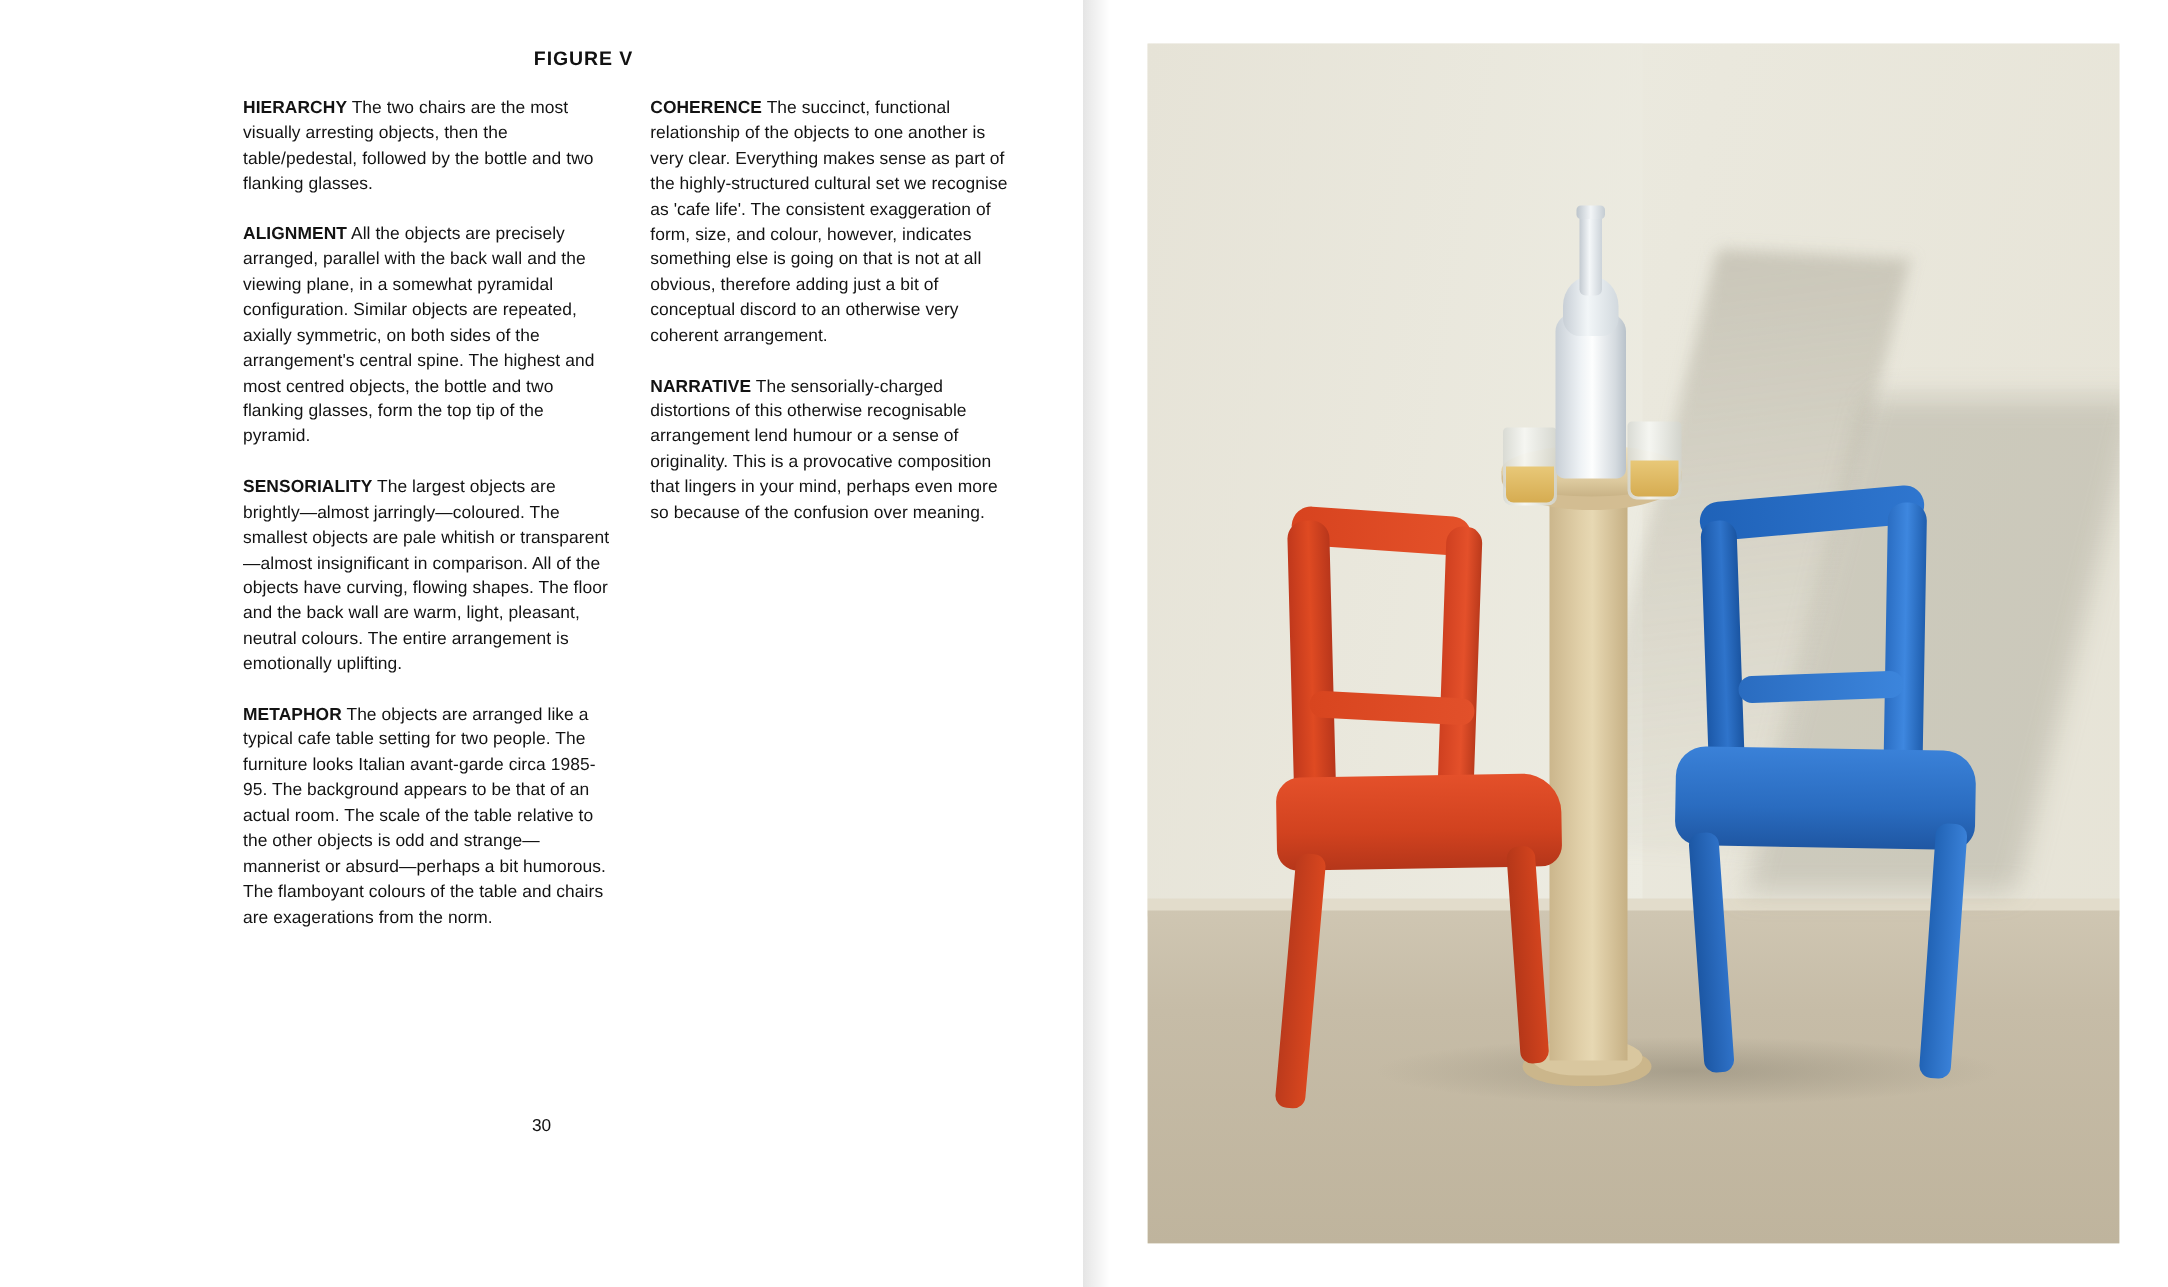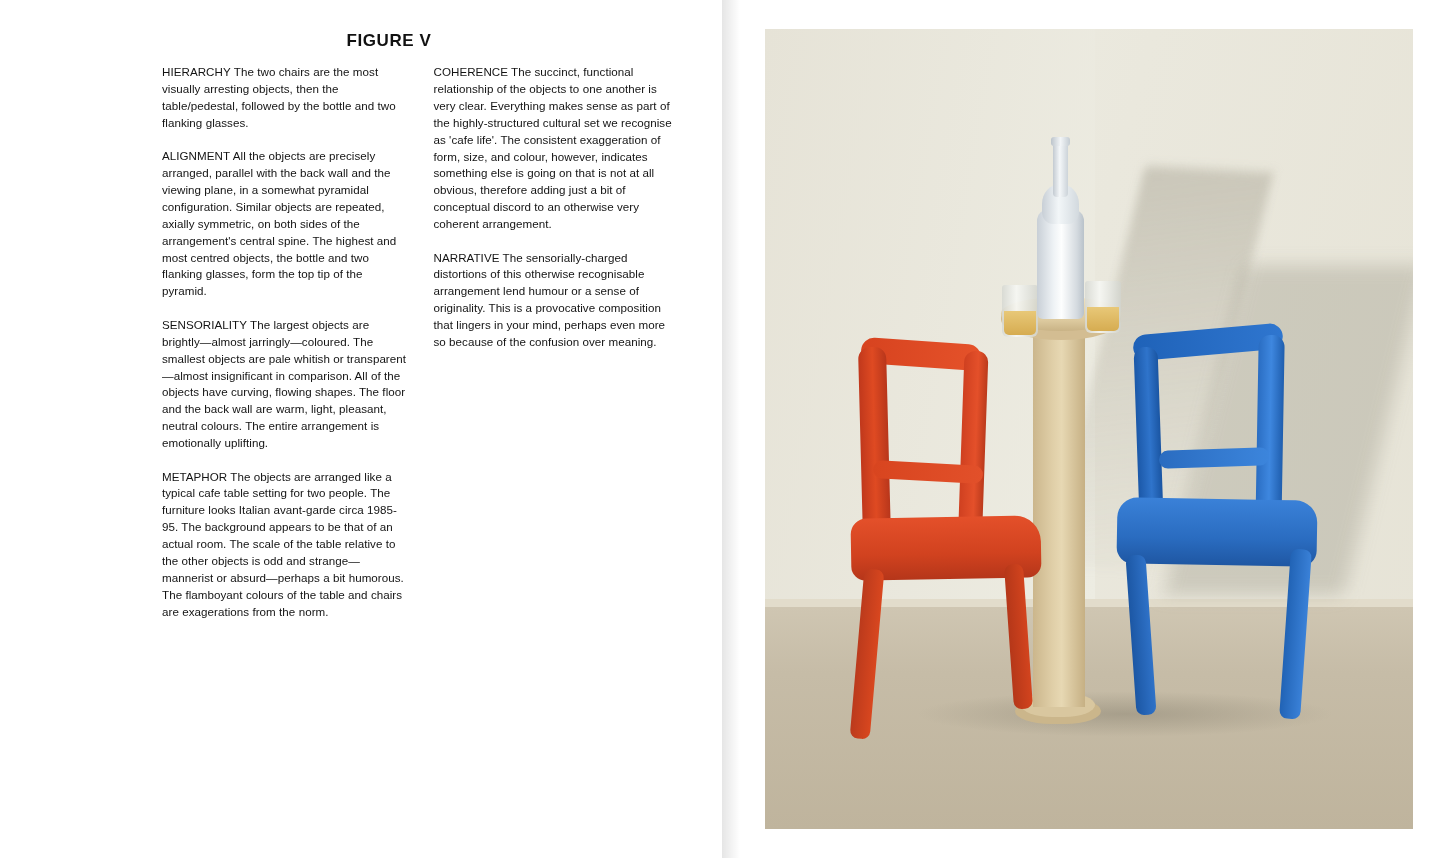--- a/index.html
+++ b/index.html
@@ -27,21 +27,21 @@
     width: 722px;
     height: 858px;
     background: #ffffff;
   }
   .figure-label {
     position: absolute;
     top: 31px;
     left: 0;
     width: 778px;
     text-align: center;
-    font-size: 17px;
+    font-size: 13px;
     font-weight: bold;
     letter-spacing: 0.6px;
     color: #111;
   }
   .columns {
     position: absolute;
     top: 64px;
     left: 162px;
     width: 518px;
     display: flex;
@@ -54,21 +54,21 @@
     font-size: 11.6px;
     line-height: 16.9px;
     letter-spacing: 0.05px;
     margin: 0 0 16.5px 0;
     color: #131313;
     text-align: left;
     font-weight: 500;
   }
   .para:last-child { margin-bottom: 0; }
   .lead {
-    font-weight: 400;
+    font-weight: 700;
     margin-top: 12px;
   }
   .page-number {
     position: absolute;
     top: 745px;
     left: 0;
     width: 722px;
     text-align: center;
     font-size: 11.5px;
     color: #111;
@@ -417,20 +417,21 @@
         <p class="para"><span class="lead">METAPHOR</span><span> The objects are arranged like a typical cafe table setting for two people. The furniture looks Italian avant-garde circa 1985-95. The background appears to be that of an actual room. The scale of the table relative to the other objects is odd and strange—mannerist or absurd—perhaps a bit humorous. The flamboyant colours of the table and chairs are exagerations from the norm.</span></p>
       </div>
 
       <div class="col">
         <p class="para"><span class="lead">COHERENCE</span><span> The succinct, functional relationship of the objects to one another is very clear. Everything makes sense as part of the highly-structured cultural set we recognise as 'cafe life'. The consistent exaggeration of form, size, and colour, however, indicates something else is going on that is not at all obvious, therefore adding just a bit of conceptual discord to an otherwise very coherent arrangement.</span></p>
         <p class="para"><span class="lead">NARRATIVE</span><span> The sensorially-charged distortions of this otherwise recognisable arrangement lend humour or a sense of originality. This is a provocative composition that lingers in your mind, perhaps even more so because of the confusion over meaning.</span></p>
       </div>
 
     </div>
 
+    <div class="page-number">30</div>
   </div>
 
   <div class="page-right">
     <div class="gutter-shadow"></div>
 
     <div class="plate">
       <div class="wall"></div>
       <div class="wall-shade"></div>
       <div class="baseboard"></div>
       <div class="floor"></div>

